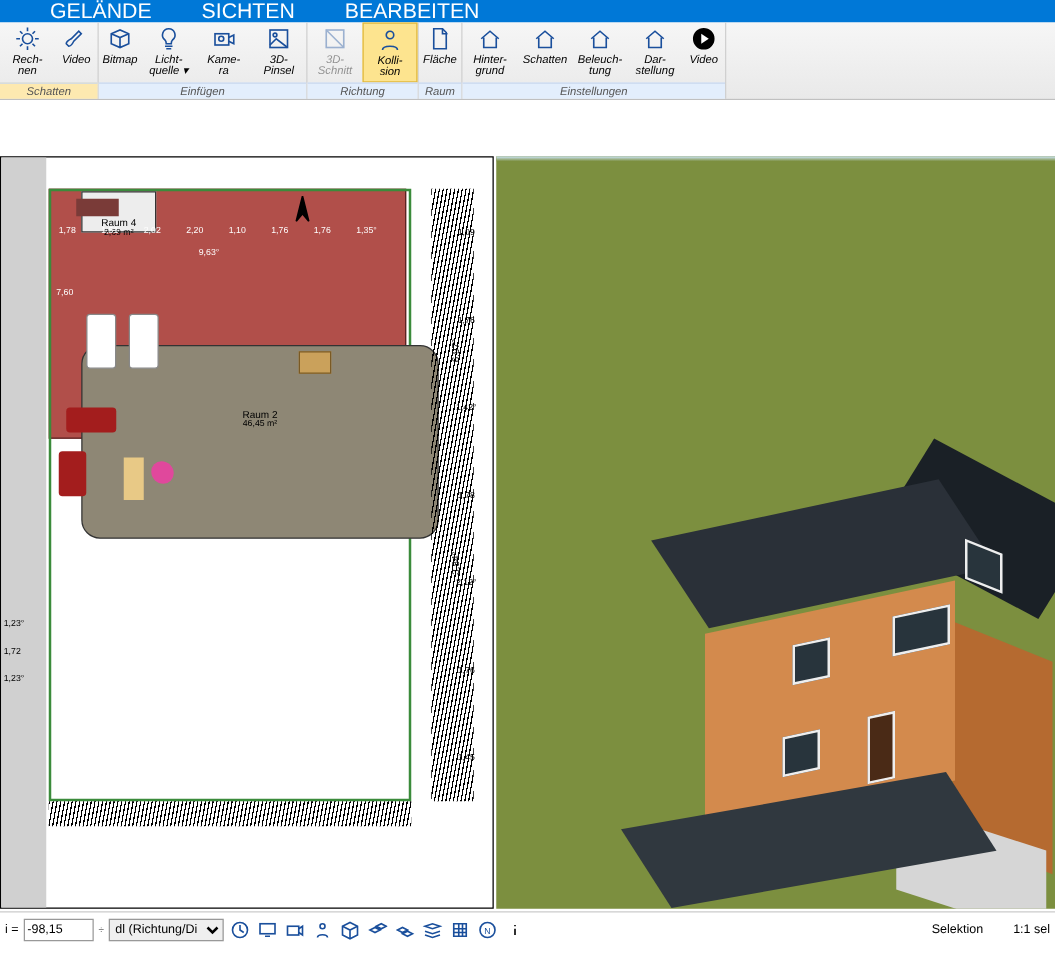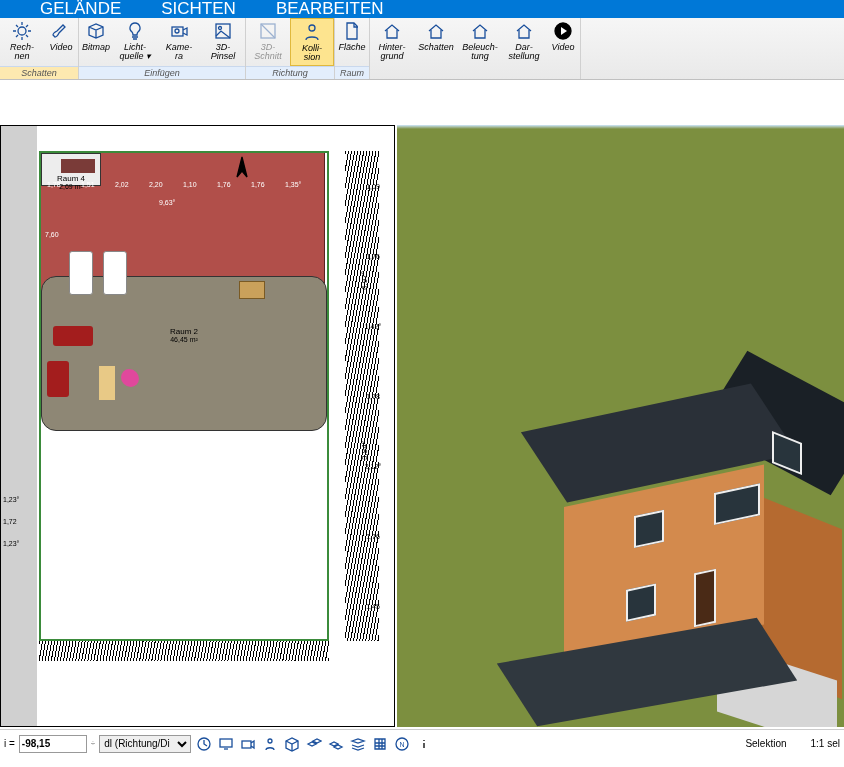--- a/index.html
+++ b/index.html
@@ -20,21 +20,21 @@
 .rib-label { font-size: 9px; text-align: center; color: #555; background: #e3eefc; border-top: 1px solid #c9d8ed; padding: 1px 0; }
 .rib-label.first { background: #fde9b0; }
 
 
 .workarea { position: absolute; top: 125px; left: 0; right: 0; bottom: 40px; display: flex; gap: 2px; }
 
 
 .plan { position: relative; width: 395px; height: 100%; border: 1px solid #000; background: #fff; color:#000; }
 .plot { position: absolute; left: 38px; top: 25px; width: 290px; height: 490px; }
 .plot .greenframe { position: absolute; inset: 0; border: 2px solid #3b8b3b; }
-.room { position: absolute; border: 1px solid #333; font-size: 8px; text-align: center; }
+.room { position: absolute; border: 1px solid #333; font-size: 8px; text-align: center; margin-left: 24px; }
 .r1 { left: 2px; top: 35px; width: 148px; height: 90px; background: #e5d6b7; } 
 .r4 { left: 2px; top: 2px; width: 60px; height: 33px; background: #ededed; }
 .r3 { left: 150px; top: 2px; width: 138px; height: 155px;
       background-image: linear-gradient(45deg,#bbb 25%,transparent 25%,transparent 75%,#bbb 75%),
                         linear-gradient(45deg,#bbb 25%,#fff 25%,#fff 75%,#bbb 75%);
       background-size: 18px 18px; background-position: 0 0,9px 9px; }
 .r2 { left: 2px; top: 125px; width: 286px; height: 155px; background: #8e8775; border-radius: 15px; }
 .terr { left: 2px; top: 280px; width: 286px; height: 200px; background: #b14f4a; border:1px solid #5a2222; }
 .room span { display: inline-block; margin-top: 20px; }
 .room small { display:block; font-size:7px; }
@@ -83,21 +83,21 @@
 .win.a { left:70px; top:24px; } .win.b { left:150px; top:18px; width:46px; }
 .win.c { left:62px; top:96px; } .win.d { left:130px; top:94px; height:54px; width:22px; background:#4a2a16; }
 .win.e { left:248px; top:70px; transform:skewY(22deg); }
 
 .garage { position:absolute; bottom:-10px; left:120px; width:300px; height:100px; }
 .garage .gr { position:absolute; left:0; top:0; width:260px; height:70px; background:#30383f; transform:skewY(-10deg) skewX(30deg); }
 .garage .gw { position:absolute; left:200px; top:24px; width:120px; height:70px; background:#d6d6d6; transform:skewY(18deg); }
 
 
 .statusbar { position:absolute; left:0; right:0; bottom:10px; height:28px; background:#fff; border-top:1px solid #ccc; display:flex; align-items:center; font-size:10px; gap:4px; padding:0 4px; }
-.statusbar .inp { width:68px; height:18px; border:1px solid #999; font-size:10px; padding:0 2px;font-weight:bold; }
+.statusbar .inp { width:56px; height:18px; border:1px solid #999; font-size:10px; padding:0 2px; }
 .statusbar .sel { width:92px; height:18px; border:1px solid #999; font-size:10px; }
 .statusbar .ic { width:18px; height:18px; display:flex; align-items:center; justify-content:center; border:1px solid transparent; cursor:pointer; }
 .statusbar .spacer { flex:1; }
 .upd { font-size:8px; color:#666; }
 
 
 svg { stroke:#1a4f9c; stroke-width:1.3; fill:none; }
 .play svg { fill:#000; stroke:#000; }
 </style>
 </head>
@@ -266,20 +266,21 @@
           <span class="ic play">
             <svg viewBox="0 0 20 20">
               <circle cx="10" cy="10" r="8" fill="#000"></circle>
               <path d="M8 6l6 4-6 4z" fill="#fff" stroke="none"></path>
             </svg>
           </span>
           <span>Video</span>
           <span></span>
         </div>
       </div>
+      <div class="rib-label">Einstellungen</div>
     </div>
   </div>
 
 <div class="workarea">
 
   <div class="plan">
     <div class="leftstrip">
       <span class="ldim" style="top:370px">1,23°</span>
       <span class="ldim" style="top:392px">1,72</span>
       <span class="ldim" style="top:414px">1,23°</span>

